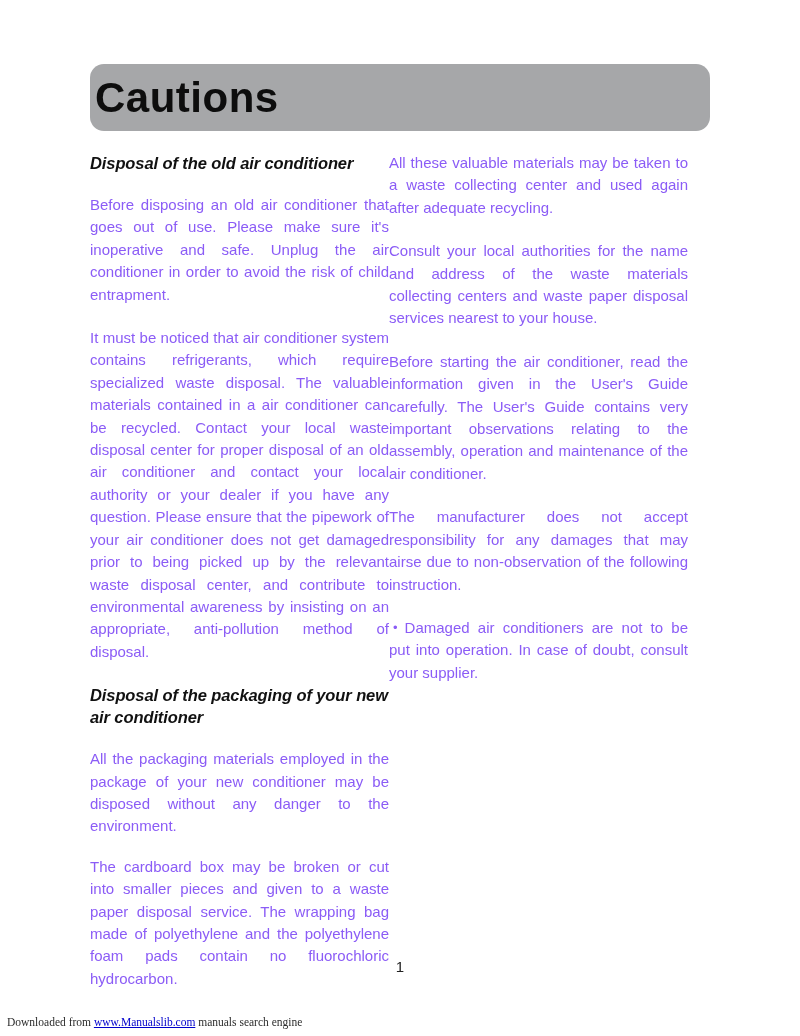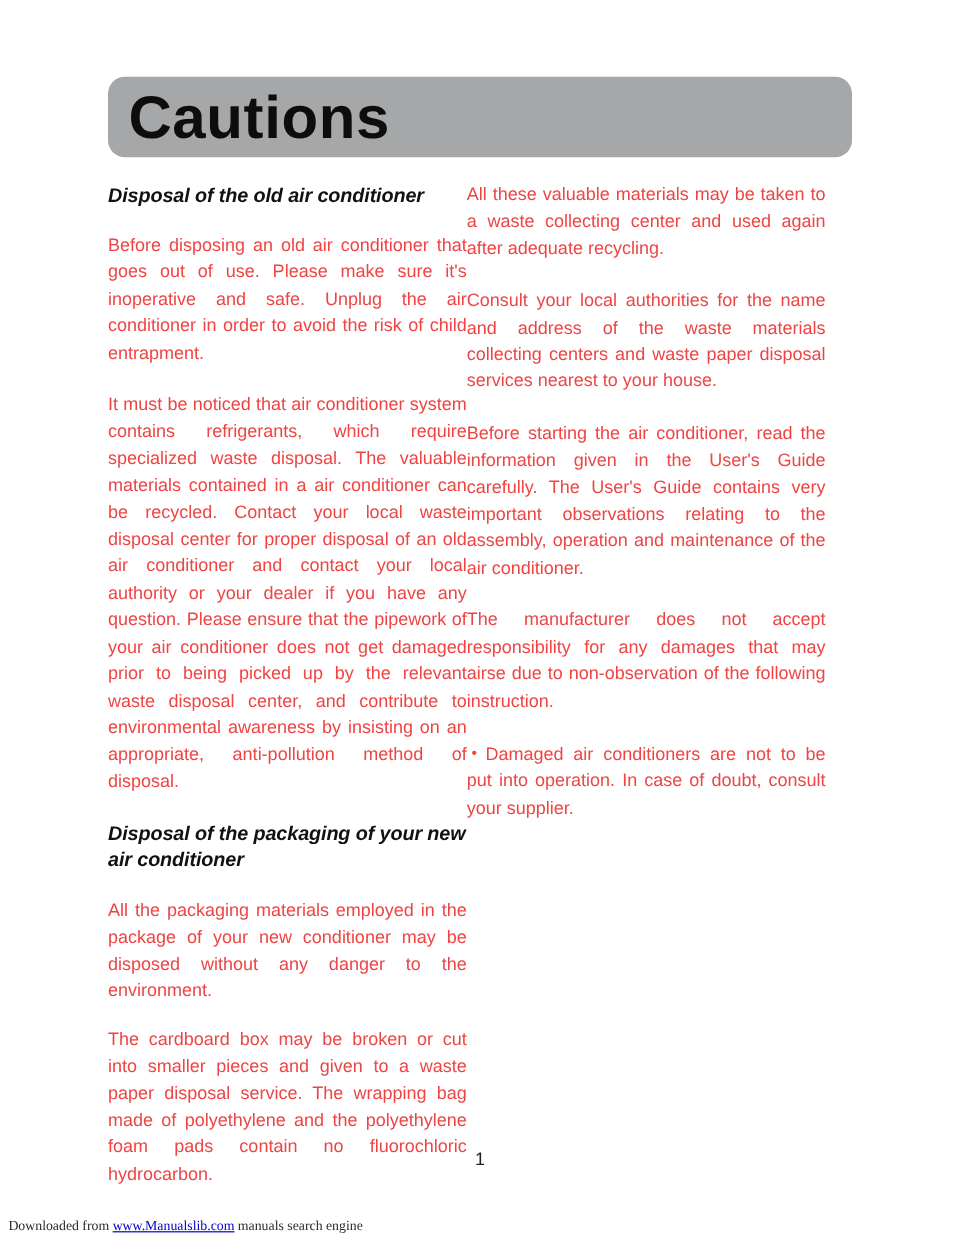--- a/index.html
+++ b/index.html
@@ -15,24 +15,24 @@
   .banner {
     position: absolute;
     left: 90px; top: 64px;
     width: 620px; height: 67px;
     background: #a6a7a9;
     border-radius: 14px;
     display: flex;
     align-items: center;
   }
   .banner-title {
-    font-size: 50px;
+    font-size: 42px;
     font-weight: bold;
     color: #0d0d0d;
-    padding-left: 17px;
+    padding-left: 5px;
     letter-spacing: 0.5px;
     font-family: "Liberation Sans", sans-serif;
   }
 
   .columns {
     position: absolute;
     left: 90px; top: 152px;
     width: 620px;
     display: flex;
   }
@@ -47,21 +47,21 @@
     line-height: 22px;
     margin: 16px 0 20px 0;
   }
   .col .sec-heading:first-child { margin-top: 0; }
 
   .para {
     font-size: 15px;
     line-height: 22.4px;
     text-align: justify;
     margin-bottom: 21px;
-    color: #ef4444;
+    color: #8b5cf6;
   }
   .para.tight { margin-bottom: 18px; }
 
   .bullet-item { text-indent: 4px; }
   .bullet {
     display: inline-block;
     text-indent: 0;
     margin-right: 7px;
     font-size: 13px;
     vertical-align: 1px;

